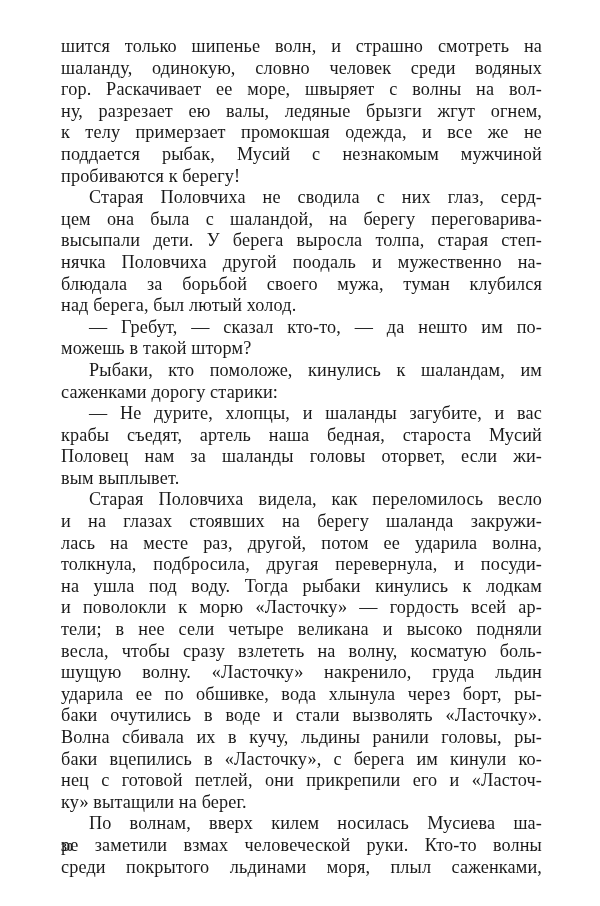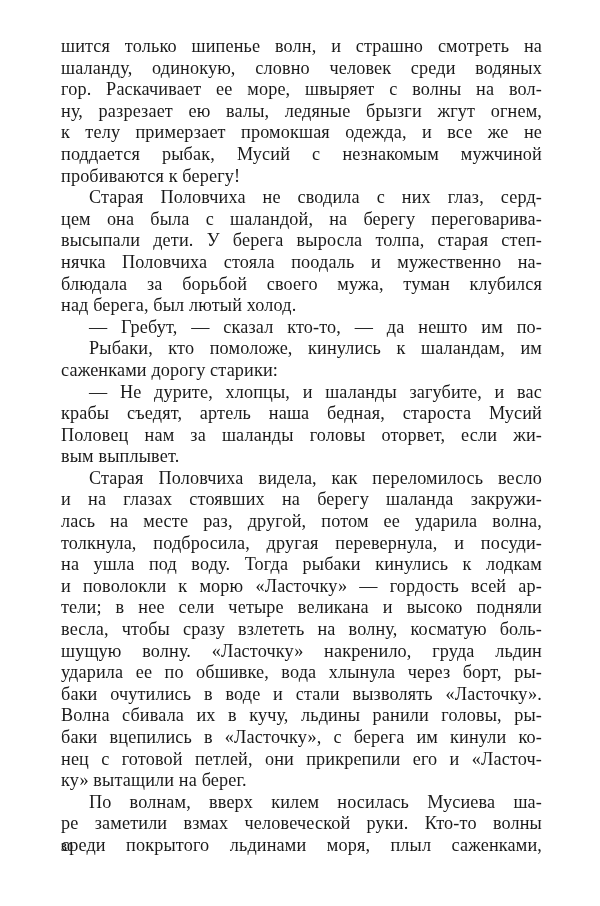--- a/index.html
+++ b/index.html
@@ -29,24 +29,25 @@
     <span class="line">шится только шипенье волн, и страшно смотреть на</span>
     <span class="line">шаланду, одинокую, словно человек среди водяных</span>
     <span class="line">гор. Раскачивает ее море, швыряет с волны на вол-</span>
     <span class="line">ну, разрезает ею валы, ледяные брызги жгут огнем,</span>
     <span class="line">к телу примерзает промокшая одежда, и все же не</span>
     <span class="line">поддается рыбак, Мусий с незнакомым мужчиной</span>
     <span class="line last">пробиваются к берегу!</span>
     <span class="line indent">Старая Половчиха не сводила с них глаз, серд-</span>
     <span class="line">цем она была с шаландой, на берегу переговарива-</span>
     <span class="line">высыпали дети. У берега выросла толпа, старая степ-</span>
-    <span class="line">нячка Половчиха стояла поодаль и мужественно на-</span>
+    <span class="line">нячка Половчиха другой поодаль и мужественно на-</span>
     <span class="line">блюдала за борьбой своего мужа, туман клубился</span>
     <span class="line last">над берега, был лютый холод.</span>
     <span class="line indent">— Гребут, — сказал кто-то, — да нешто им по-</span>
+    <span class="line last">можешь в такой шторм?</span>
     <span class="line indent">Рыбаки, кто помоложе, кинулись к шаландам, им</span>
     <span class="line last">саженками дорогу старики:</span>
     <span class="line indent">— Не дурите, хлопцы, и шаланды загубите, и вас</span>
     <span class="line">крабы съедят, артель наша бедная, староста Мусий</span>
     <span class="line">Половец нам за шаланды головы оторвет, если жи-</span>
     <span class="line last">вым выплывет.</span>
     <span class="line indent">Старая Половчиха видела, как переломилось весло</span>
     <span class="line">и на глазах стоявших на берегу шаланда закружи-</span>
     <span class="line">лась на месте раз, другой, потом ее ударила волна,</span>
     <span class="line">толкнула, подбросила, другая перевернула, и посуди-</span>

